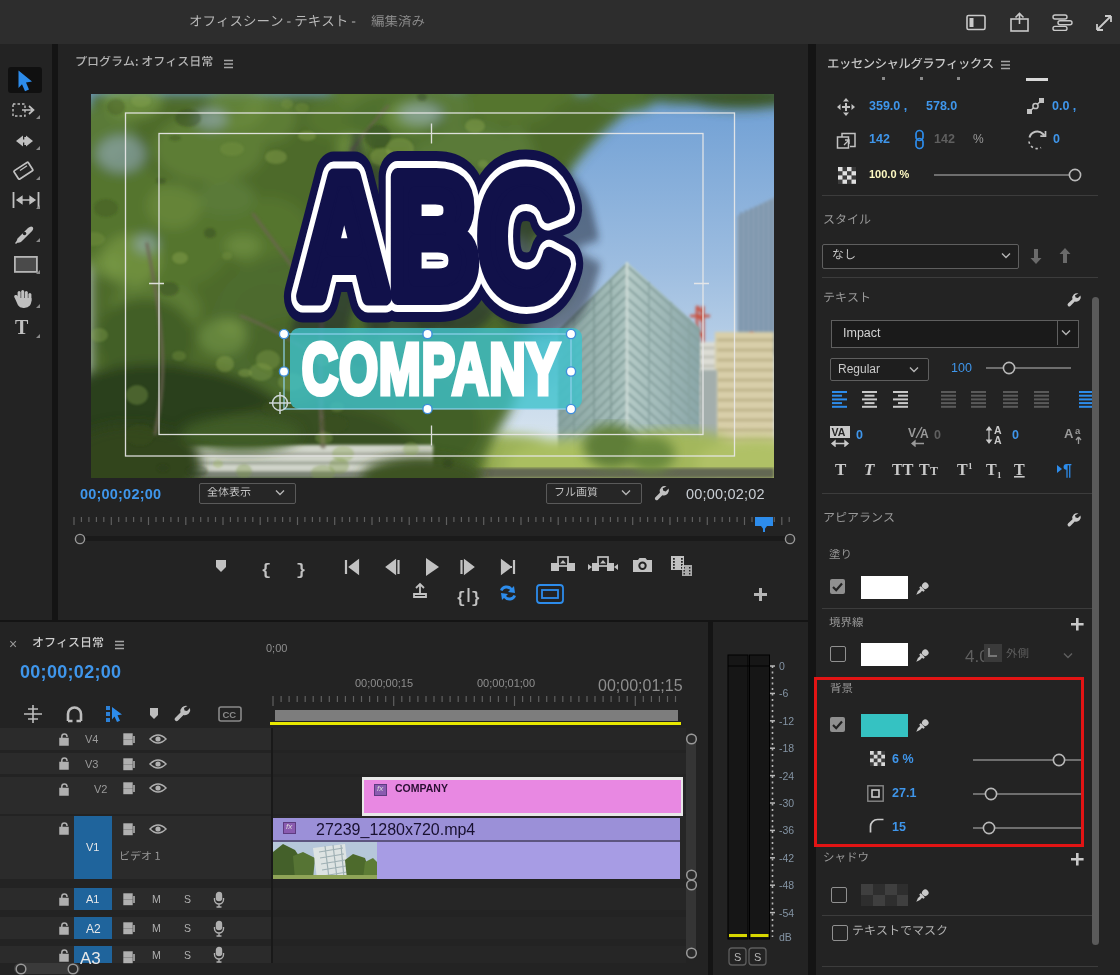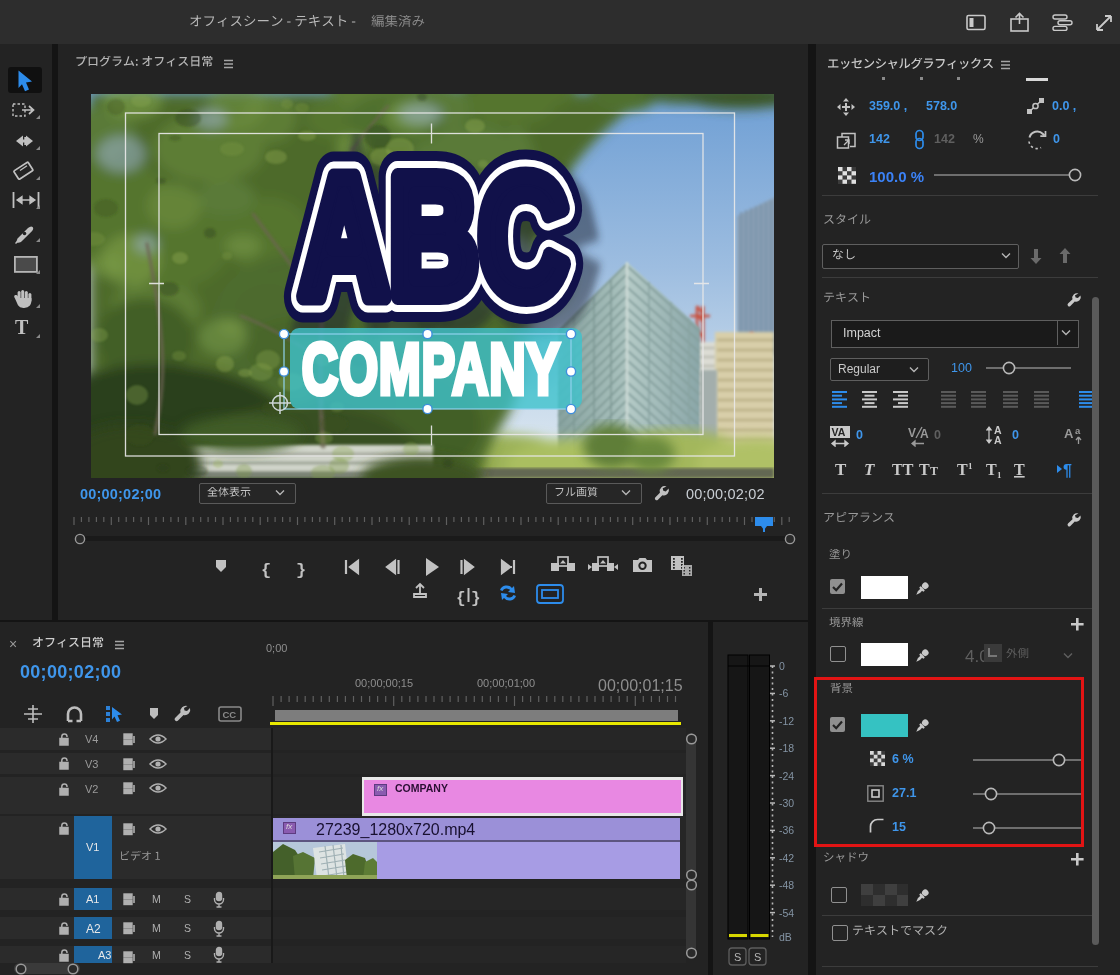--- a/index.html
+++ b/index.html
@@ -700,21 +700,21 @@
 <svg class="abs" style="left:148px;top:757px" width="20" height="14">
     <path d="M2 7 q8 -8 16 0 q-8 8 -16 0 z" fill="none" stroke="#b0b0b0" stroke-width="1.5"></path>
     <circle cx="10" cy="7" r="2.6" fill="#b0b0b0"></circle>
   </svg>
 <div class="abs" style="left:0;top:777px;width:272px;height:37px;background:#2b2b2b"></div>
 <div class="abs" style="left:273px;top:777px;width:413px;height:37px;background:#262626"></div>
 <svg class="abs" style="left:57px;top:782px" width="14" height="14" fill="none" stroke="#b0b0b0" stroke-width="1.5">
     <rect x="3" y="6.5" width="8" height="6.5" fill="#b0b0b0"></rect>
     <path d="M4.8 6.5 v-2 a2.6 2.6 0 0 1 5.2 0 v0.6"></path>
   </svg>
-<div class="abs" style="left:85px;top:783.0px;font-size:11px;color:#9b9b9b">V2</div>
+<div class="abs" style="left:94px;top:783.0px;font-size:11px;color:#9b9b9b">V2</div>
 <svg class="abs" style="left:122px;top:781px" width="16" height="14" fill="none" stroke="#b0b0b0" stroke-width="1.4">
     <rect x="2" y="2" width="8" height="4.5" fill="#b0b0b0"></rect>
     <rect x="2" y="8" width="8" height="4.5" fill="#b0b0b0"></rect>
     <path d="M12 4 v7" stroke-width="1.6"></path>
   </svg>
 <svg class="abs" style="left:148px;top:781px" width="20" height="14">
     <path d="M2 7 q8 -8 16 0 q-8 8 -16 0 z" fill="none" stroke="#b0b0b0" stroke-width="1.5"></path>
     <circle cx="10" cy="7" r="2.6" fill="#b0b0b0"></circle>
   </svg>
 <div class="abs" style="left:0;top:816px;width:272px;height:63px;background:#2b2b2b"></div>
@@ -772,21 +772,21 @@
     <rect x="4.5" y="1.5" width="5" height="8" rx="2.5" fill="#b0b0b0"></rect>
     <path d="M2.5 7 v1.5 a4.5 4.5 0 0 0 9 0 V7 M7 13.5 v2.5 M4.5 16 h5"></path>
   </svg>
 <div class="abs" style="left:0;top:946px;width:272px;height:17px;background:#2b2b2b"></div>
 <div class="abs" style="left:273px;top:946px;width:413px;height:17px;background:#262626"></div>
 <svg class="abs" style="left:57px;top:948px" width="14" height="14" fill="none" stroke="#b0b0b0" stroke-width="1.5">
     <rect x="3" y="6.5" width="8" height="6.5" fill="#b0b0b0"></rect>
     <path d="M4.8 6.5 v-2 a2.6 2.6 0 0 1 5.2 0 v0.6"></path>
   </svg>
 <div class="abs" style="left:74px;top:946px;width:38px;height:17px;background:#1f649c"></div>
-<div class="abs" style="left:98px;top:948.5px;font-size:11px;color:#e8e8e8">A3</div>
+<div class="abs" style="left:80px;top:948.5px;font-size:17px;color:#e8e8e8">A3</div>
 <svg class="abs" style="left:122px;top:950px" width="16" height="14" fill="none" stroke="#b0b0b0" stroke-width="1.4">
     <rect x="2" y="2" width="8" height="4.5" fill="#b0b0b0"></rect>
     <rect x="2" y="8" width="8" height="4.5" fill="#b0b0b0"></rect>
     <path d="M12 4 v7" stroke-width="1.6"></path>
   </svg>
 <div class="abs" style="left:152px;top:948.5px;font-size:10.5px;color:#b0b0b0">M</div>
 <div class="abs" style="left:184px;top:948.5px;font-size:10.5px;color:#b0b0b0">S</div>
 <svg class="abs" style="left:212px;top:946px" width="14" height="17" fill="none" stroke="#b0b0b0" stroke-width="1.4">
     <rect x="4.5" y="1.5" width="5" height="8" rx="2.5" fill="#b0b0b0"></rect>
     <path d="M2.5 7 v1.5 a4.5 4.5 0 0 0 9 0 V7 M7 13.5 v2.5 M4.5 16 h5"></path>
@@ -910,21 +910,21 @@
       <rect x="0" y="0" width="4.5" height="4.2"></rect>
       <rect x="9" y="0" width="4.5" height="4.2"></rect>
       <rect x="4.5" y="4.2" width="4.5" height="4.2"></rect>
       <rect x="13.5" y="4.2" width="4.5" height="4.2"></rect>
       <rect x="0" y="8.4" width="4.5" height="4.2"></rect>
       <rect x="9" y="8.4" width="4.5" height="4.2"></rect>
       <rect x="4.5" y="12.6" width="4.5" height="4.2"></rect>
       <rect x="13.5" y="12.6" width="4.5" height="4.2"></rect>
     </g>
   </svg>
-<div class="abs" style="left:869px;top:168px;font-size:15px;color:#3b82f6;font-weight:bold">100.0 %</div>
+<div class="abs" style="left:869px;top:168px;font-size:11px;color:#fef9c3;font-weight:bold">100.0 %</div>
 <div class="abs" style="left:934px;top:174px;width:147px;height:2px;background:#6e6e6e"></div>
 <svg class="abs" style="left:1067px;top:167px" width="16" height="16">
     <circle cx="8" cy="8" r="5.6" fill="#232323" stroke="#b8b8b8" stroke-width="1.6"></circle>
   </svg>
 <div class="abs" style="left:822px;top:195px;width:276px;height:1px;background:#3c3c3c"></div>
 <svg class="abs" style="left:823.0px;top:214.0px" width="50" height="13">
     <path fill="#9a9a9a" d="M9.6 1.6Q9.5 1.6 9.5 1.8Q9.4 2.0 9.3 2.1Q9.1 2.7 8.7 3.4Q8.3 4.1 7.9 4.8Q7.4 5.5 6.9 6.1Q6.2 6.8 5.5 7.5Q4.7 8.2 3.8 8.8Q2.9 9.4 2.0 9.9L1.2 9.1Q2.2 8.7 3.1 8.1Q4.0 7.5 4.7 6.9Q5.5 6.2 6.1 5.5Q6.6 5.0 7.0 4.4Q7.4 3.9 7.7 3.3Q8.0 2.6 8.1 2.2Q8.0 2.2 7.7 2.2Q7.3 2.2 6.8 2.2Q6.3 2.2 5.8 2.2Q5.3 2.2 4.8 2.2Q4.3 2.2 3.9 2.2Q3.6 2.2 3.5 2.2Q3.2 2.2 3.0 2.2Q2.7 2.2 2.5 2.2Q2.3 2.2 2.2 2.2V1.1Q2.3 1.1 2.6 1.2Q2.8 1.2 3.0 1.2Q3.3 1.2 3.5 1.2Q3.6 1.2 3.9 1.2Q4.3 1.2 4.8 1.2Q5.3 1.2 5.8 1.2Q6.3 1.2 6.8 1.2Q7.3 1.2 7.6 1.2Q8.0 1.2 8.1 1.2Q8.4 1.2 8.6 1.2Q8.9 1.1 9.0 1.1ZM7.1 5.4Q7.6 5.8 8.1 6.3Q8.6 6.8 9.1 7.3Q9.6 7.9 10.0 8.3Q10.5 8.8 10.8 9.2L10.0 9.9Q9.5 9.4 8.9 8.7Q8.3 8.0 7.7 7.4Q7.0 6.7 6.4 6.1Z M17.0 4.1Q17.6 4.4 18.2 4.8Q18.8 5.3 19.5 5.7Q20.1 6.1 20.7 6.6Q21.2 7.0 21.7 7.3L21.0 8.2Q20.6 7.8 20.0 7.3Q19.4 6.9 18.8 6.4Q18.2 6.0 17.5 5.5Q16.9 5.1 16.3 4.8ZM22.5 1.9Q22.4 2.0 22.3 2.2Q22.2 2.4 22.2 2.6Q22.0 3.2 21.7 3.9Q21.4 4.6 21.0 5.3Q20.6 6.0 20.0 6.7Q19.2 7.7 18.0 8.6Q16.8 9.5 15.1 10.1L14.2 9.4Q15.4 9.0 16.3 8.5Q17.2 8.0 17.9 7.4Q18.6 6.8 19.2 6.1Q19.7 5.6 20.0 4.9Q20.4 4.3 20.7 3.6Q21.0 3.0 21.1 2.4H16.7L17.1 1.5H20.9Q21.1 1.5 21.3 1.5Q21.5 1.5 21.7 1.4ZM18.4 0.2Q18.3 0.4 18.1 0.7Q18.0 1.0 17.9 1.1Q17.5 1.8 17.0 2.6Q16.4 3.3 15.6 4.1Q14.9 4.9 13.9 5.6L13.1 5.0Q14.1 4.3 14.9 3.6Q15.7 2.8 16.2 2.1Q16.7 1.3 17.0 0.8Q17.0 0.6 17.2 0.3Q17.3 0.1 17.3 -0.2Z M25.0 5.3Q26.6 4.8 27.9 4.2Q29.3 3.6 30.3 3.0Q30.9 2.6 31.5 2.2Q32.1 1.7 32.6 1.2Q33.1 0.7 33.6 0.2L34.4 1.0Q33.8 1.5 33.3 2.0Q32.7 2.5 32.0 3.0Q31.4 3.5 30.7 3.9Q30.0 4.3 29.2 4.7Q28.3 5.1 27.4 5.5Q26.5 5.9 25.5 6.2ZM30.1 3.5 31.1 3.2V8.7Q31.1 8.9 31.1 9.2Q31.1 9.4 31.1 9.6Q31.2 9.9 31.2 10.0H30.0Q30.0 9.9 30.0 9.6Q30.1 9.4 30.1 9.2Q30.1 8.9 30.1 8.7Z M42.3 9.3Q42.3 9.2 42.3 9.0Q42.4 8.9 42.4 8.7Q42.4 8.6 42.4 8.1Q42.4 7.7 42.4 7.1Q42.4 6.5 42.4 5.9Q42.4 5.2 42.4 4.5Q42.4 3.8 42.4 3.1Q42.4 2.5 42.4 2.1Q42.4 1.6 42.4 1.5Q42.4 1.1 42.3 0.9Q42.3 0.7 42.3 0.6H43.4Q43.4 0.7 43.4 0.9Q43.4 1.1 43.4 1.5Q43.4 1.7 43.4 2.1Q43.4 2.5 43.4 3.1Q43.4 3.7 43.4 4.4Q43.4 5.1 43.4 5.8Q43.4 6.4 43.4 7.0Q43.4 7.6 43.4 8.0Q43.4 8.3 43.4 8.4Q43.9 8.2 44.6 7.7Q45.2 7.3 45.8 6.7Q46.4 6.1 46.9 5.5L47.4 6.3Q46.9 7.0 46.2 7.6Q45.5 8.2 44.8 8.7Q44.0 9.3 43.3 9.6Q43.2 9.7 43.1 9.8Q43.0 9.8 42.9 9.9ZM36.8 9.3Q37.5 8.7 38.1 8.0Q38.6 7.2 38.9 6.3Q39.0 5.9 39.1 5.3Q39.2 4.7 39.2 4.0Q39.2 3.3 39.2 2.7Q39.2 2.0 39.2 1.5Q39.2 1.2 39.2 1.0Q39.2 0.8 39.2 0.6H40.3Q40.3 0.7 40.2 0.8Q40.2 1.0 40.2 1.2Q40.2 1.3 40.2 1.5Q40.2 2.0 40.2 2.7Q40.2 3.4 40.1 4.1Q40.1 4.8 40.0 5.5Q40.0 6.2 39.8 6.6Q39.6 7.6 39.0 8.4Q38.5 9.3 37.7 9.9Z"></path>
   </svg>
 <div class="abs" style="left:822px;top:244px;width:195px;height:23px;border:1px solid #5f5f5f;border-radius:2px;background:#1e1e1e"></div>
 <svg class="abs" style="left:832.0px;top:249.0px" width="26" height="13">

